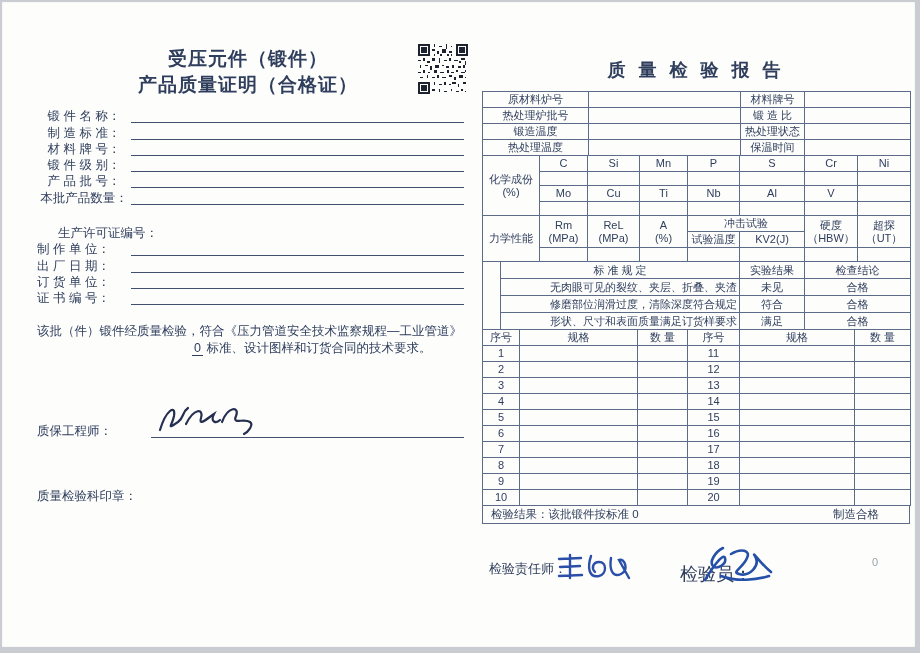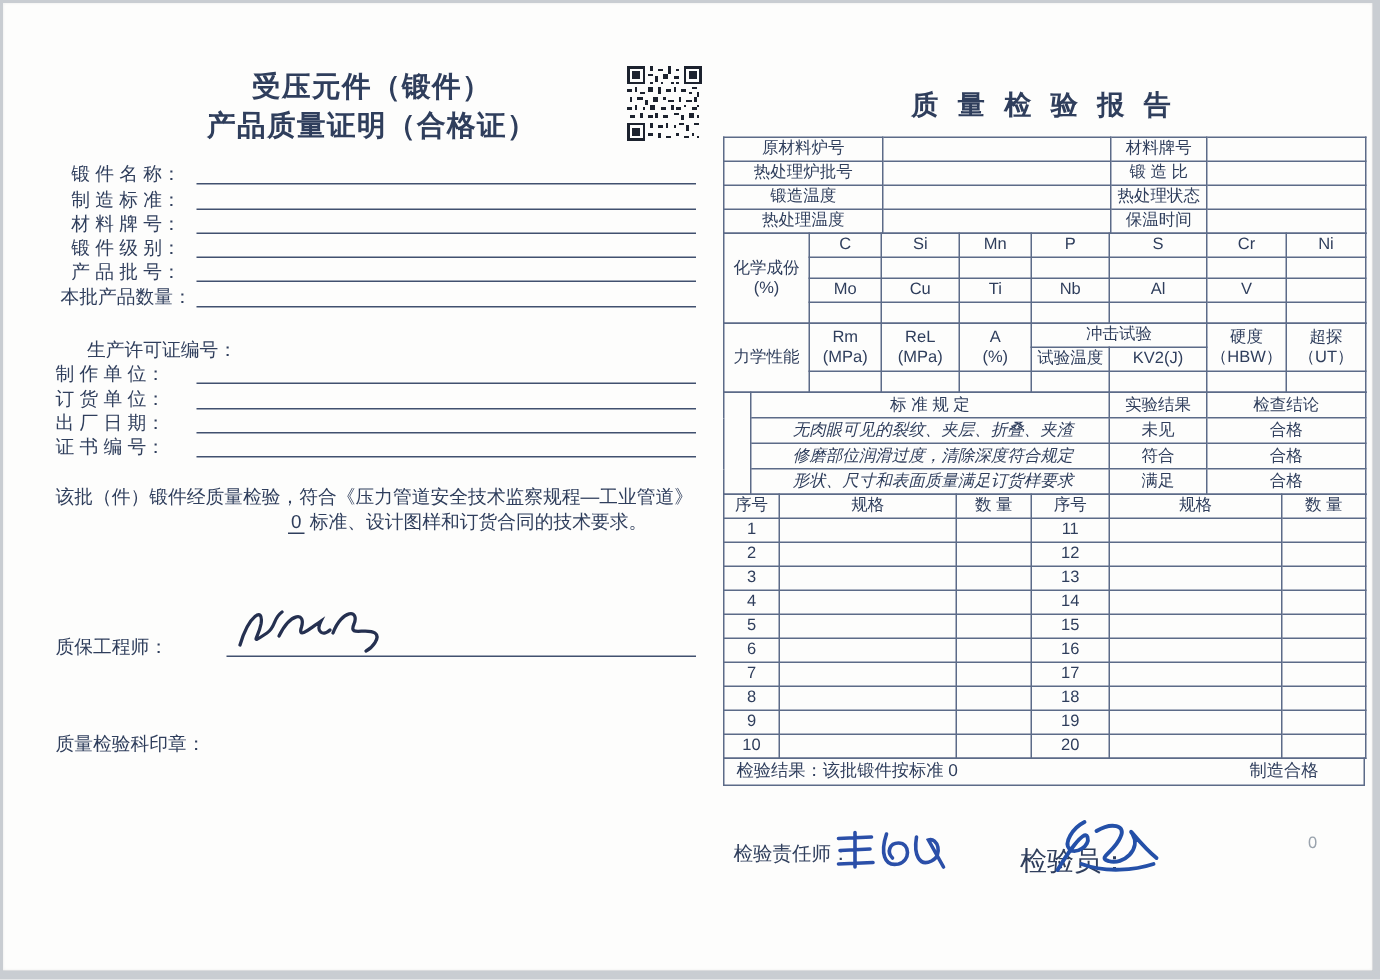--- a/index.html
+++ b/index.html
@@ -25,21 +25,21 @@
   .sig{position:absolute;}
   
   .r-title{position:absolute;left:480px;top:56px;width:428px;text-align:center;
            font-size:18px;font-weight:bold;letter-spacing:4px;}
   .rtables{position:absolute;left:480px;top:90px;width:428px;}
   table{border-collapse:collapse;table-layout:fixed;width:428px;font-size:11px;color:#2f3e5c;margin-top:-1px;}
   td{border:1px solid #5c6b88;padding:0 2px;text-align:center;height:15px;line-height:13px;overflow:hidden;}
   .h16 td{height:15px;} .h14 td{height:13px;} .h17 td{height:16px;}
   .pre{white-space:pre-line;}
   .vlab{width:18px;word-break:break-all;line-height:15px;padding:0 20px;}
-  .left-td{text-align:center;padding-left:6px;font-style:italic;}
+  .left-td{text-align:right;padding-left:6px;}
   .resrow{display:flex;justify-content:space-between;padding:0 28px 0 6px;font-size:11.5px;}
   .rfoot{position:absolute;left:487px;top:558px;font-size:13px;}
   .rfoot2{position:absolute;left:642px;top:560px;font-size:18px;margin-left:36px;}
   .stray{position:absolute;left:870px;top:554px;font-size:11px;color:#9aa3ad;}
 </style>
 </head>
 <body>
 
 <div class="paper">
 
@@ -161,25 +161,25 @@
 
   <div class="fields g2">
     <div class="frow tall">
       <span class="flabel" style="width:auto">生产许可证编号：</span>
     </div>
     <div class="frow">
       <span class="flabel">制 作 单 位：</span>
       <span class="fline"></span>
     </div>
     <div class="frow">
+      <span class="flabel">出 厂 日 期：</span>
+      <span class="fline"></span>
+    </div>
+    <div class="frow">
       <span class="flabel">订 货 单 位：</span>
-      <span class="fline"></span>
-    </div>
-    <div class="frow">
-      <span class="flabel">出 厂 日 期：</span>
       <span class="fline"></span>
     </div>
     <div class="frow">
       <span class="flabel">证 书 编 号：</span>
       <span class="fline"></span>
     </div>
   </div>
 
   <div class="stmt">
     <div>该批（件）锻件经质量检验，符合《压力管道安全技术监察规程—工业管道》</div>

